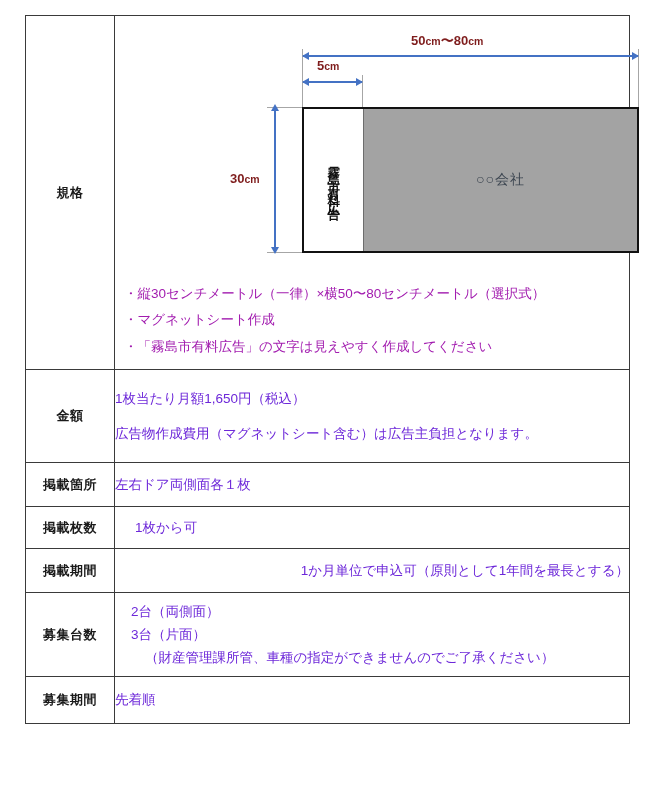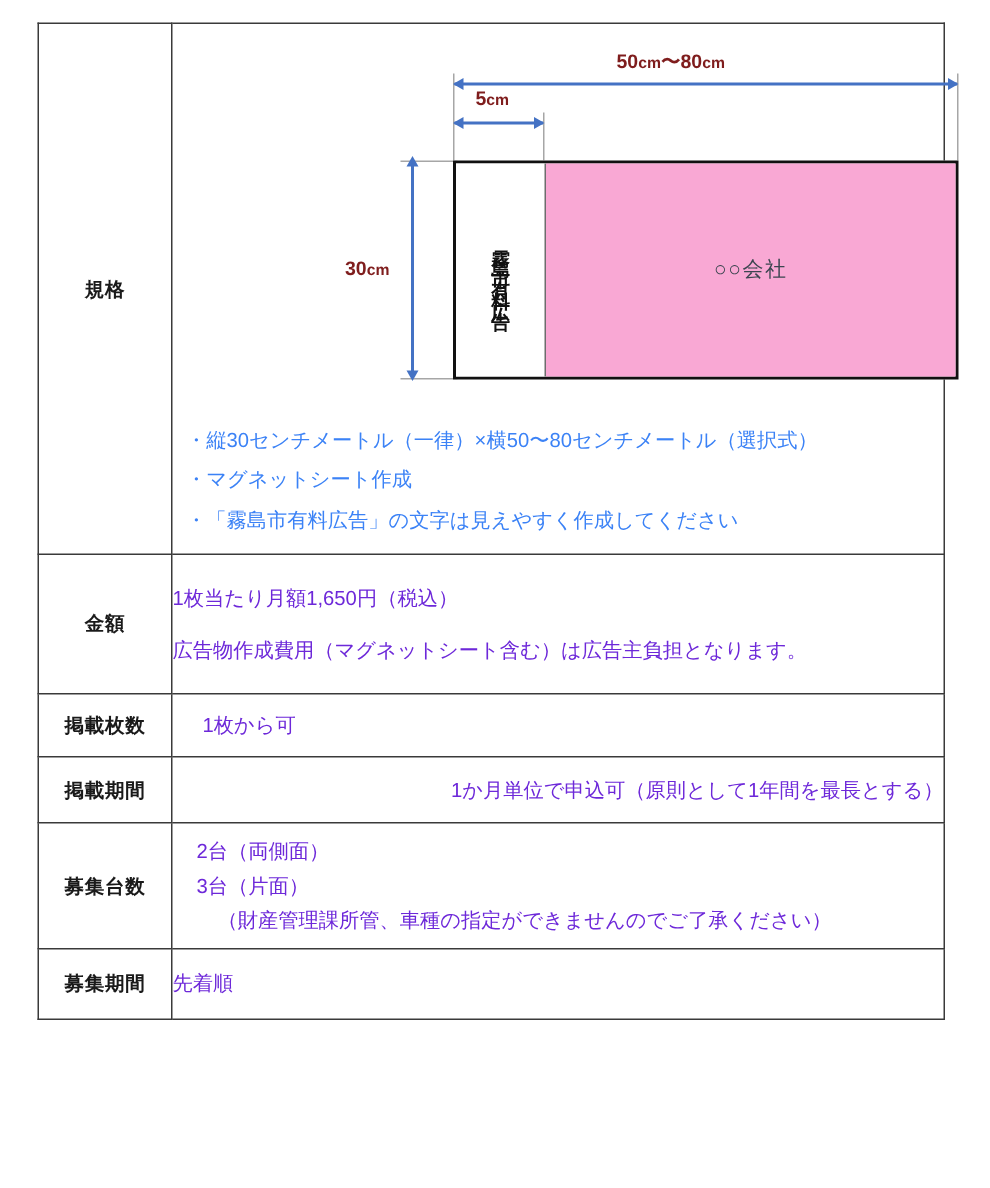--- a/index.html
+++ b/index.html
@@ -79,21 +79,21 @@
     writing-mode: vertical-rl;
     text-orientation: upright;
     font-size: 12.5px;
     letter-spacing: 7px;
     font-weight: bold;
     line-height: 1;
     color: #111111;
   }
   .banner-main {
     flex: 1;
-    background: #f9a8d4;
+    background: #a3a3a3;
     display: flex;
     align-items: center;
     justify-content: center;
   }
   .banner-main-text {
     font-size: 14px;
     color: #3c4550;
     letter-spacing: 1px;
   }
 
@@ -142,21 +142,21 @@
     font-size: 13px;
     color: #7f1d1d;
     white-space: nowrap;
   }
   .dim-label .unit { font-size: 10.5px; }
 
   .notes {
     padding: 4px 0 6px 9px;
     font-size: 13.5px;
     line-height: 1.95;
-    color: #3b82f6;
+    color: #a21caf;
   }
   .notes .line { white-space: nowrap; }
 </style>
 </head>
 <body>
 
 <table id="spec-table">
   <tbody>
 
     <tr>
@@ -214,20 +214,26 @@
 
     <tr>
       <td class="label-cell">金額</td>
       <td class="value-cell" style="height:92px;">
         <div class="line">1枚当たり月額1,650円（税込）</div>
         <div class="gap-line"></div>
         <div class="line">広告物作成費用（マグネットシート含む）は広告主負担となります。</div>
       </td>
     </tr>
 
+    <tr>
+      <td class="label-cell">掲載箇所</td>
+      <td class="value-cell" style="height:43px;">
+        <div class="line">左右ドア両側面各１枚</div>
+      </td>
+    </tr>
 
     <tr>
       <td class="label-cell">掲載枚数</td>
       <td class="value-cell" style="height:41px;padding-left:20px;">
         <div class="line">1枚から可</div>
       </td>
     </tr>
 
     <tr>
       <td class="label-cell">掲載期間</td>

